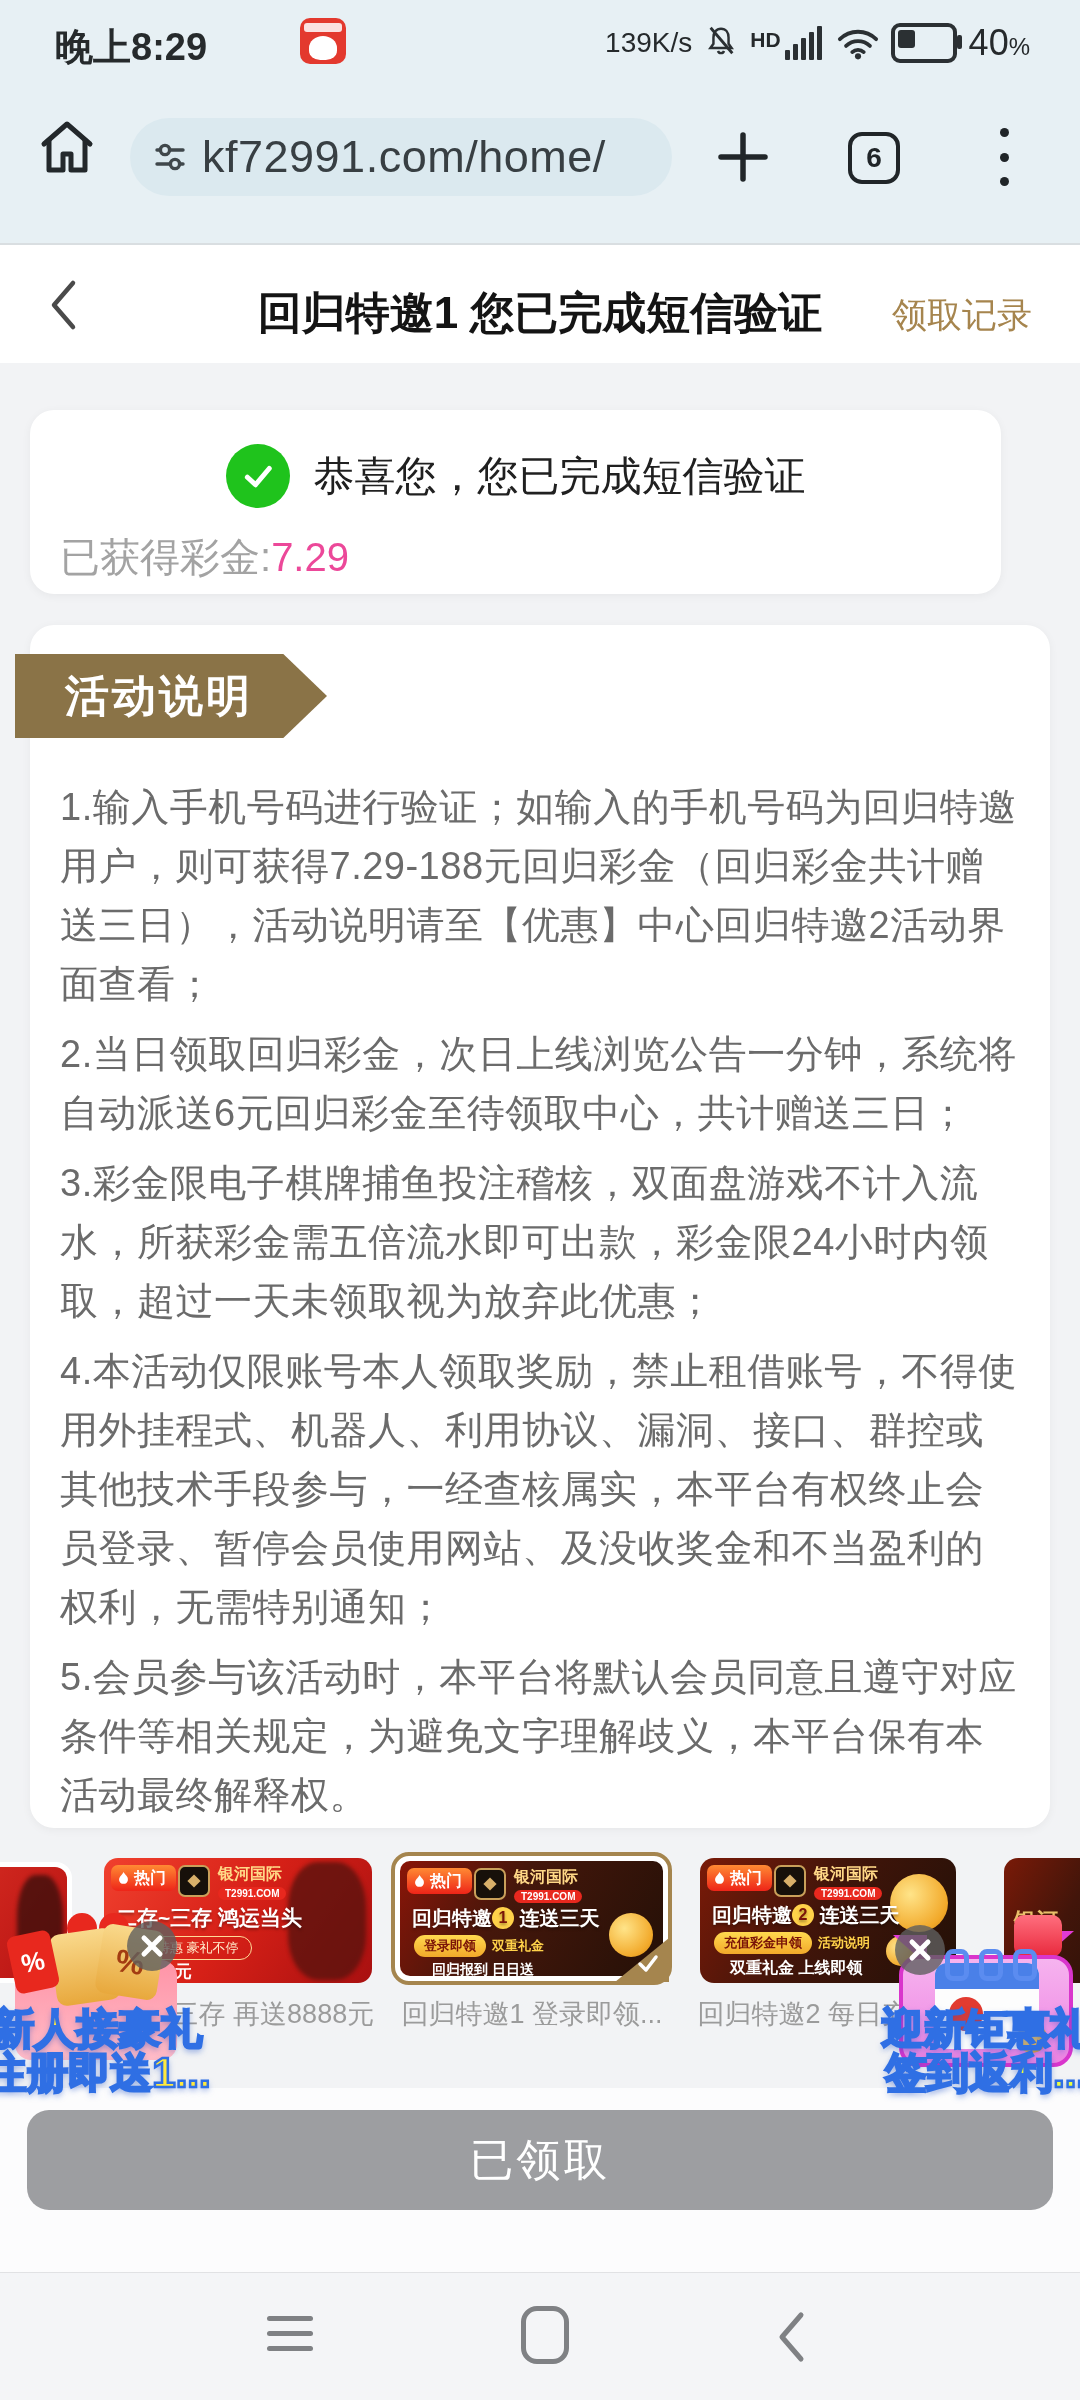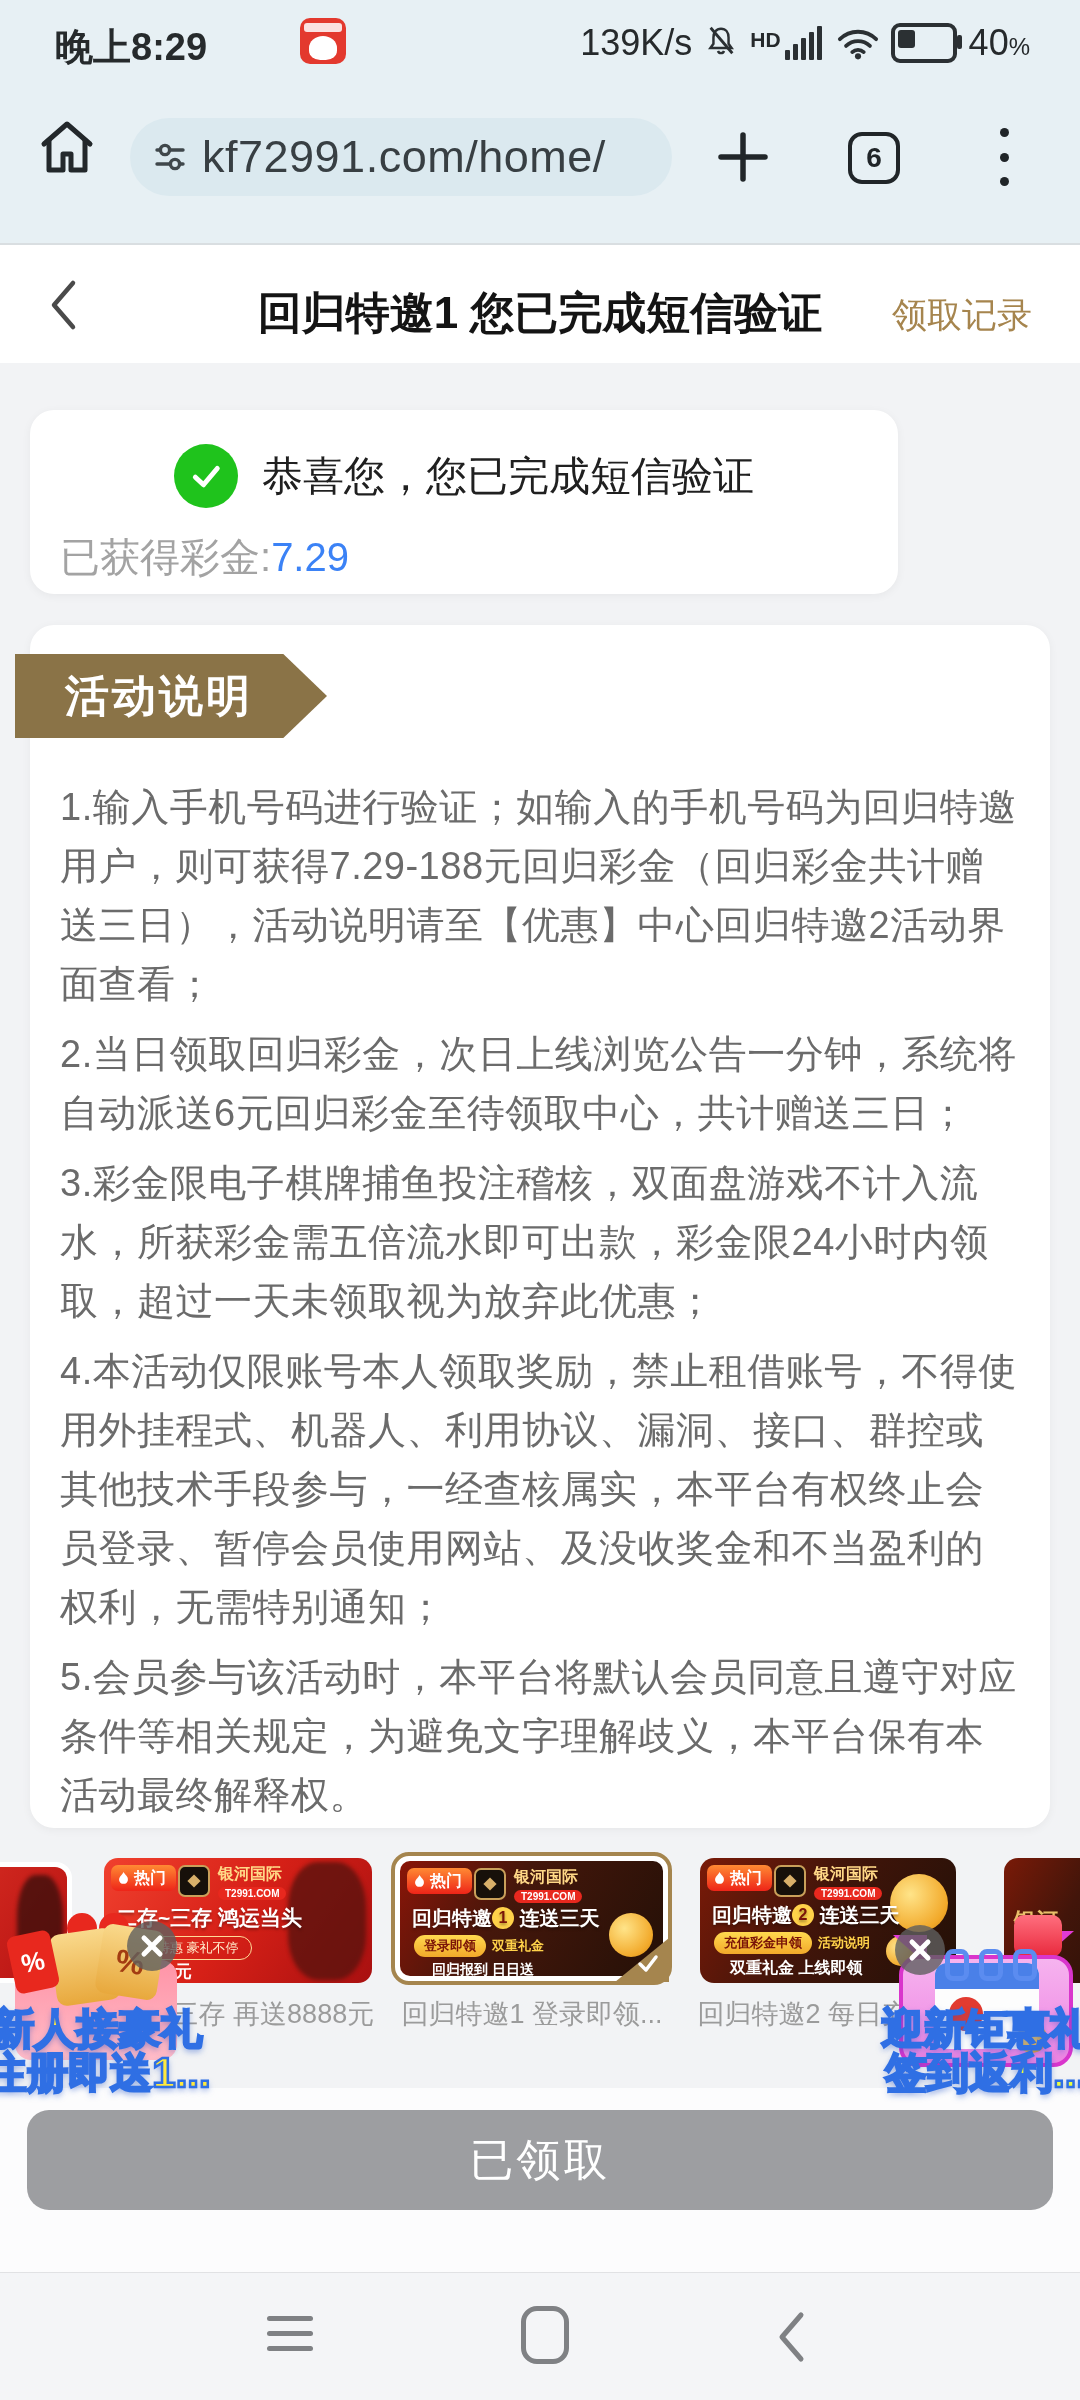--- a/index.html
+++ b/index.html
@@ -7,21 +7,21 @@
           font-family:"Liberation Sans","DejaVu Sans",sans-serif;}
   .abs{position:absolute;}
 
   
   .chrome-bg{left:0;top:0;width:1080px;height:243px;background:#e7f0f4;border-bottom:2px solid #d9dee1;}
   .sb-time{left:55px;top:22px;font-size:38px;font-weight:600;color:#262a2c;}
   .sb-appicon{left:300px;top:18px;width:46px;height:46px;border-radius:10px;background:#e3392e;overflow:hidden;}
   .sb-appicon .face{position:absolute;left:9px;bottom:4px;width:28px;height:24px;background:#fff;border-radius:50% 50% 40% 40%;}
   .sb-appicon .band{position:absolute;left:4px;top:5px;width:38px;height:9px;background:rgba(255,255,255,.85);border-radius:3px;}
   .sb-right{right:50px;top:0;height:85px;display:flex;align-items:center;gap:12px;}
-  .sb-speed{font-size:36px;color:#262a2c;}
+  .sb-speed{font-size:28px;color:#262a2c;}
   .sb-hdsig{display:flex;align-items:flex-start;gap:4px;}
   .sb-hd{font-size:21px;font-weight:700;color:#262a2c;margin-top:2px;}
   .battery{position:relative;width:58px;height:32px;border:4px solid #2b3033;border-radius:9px;}
   .battery .fill{position:absolute;left:3px;top:3px;width:17px;height:18px;background:#2b3033;border-radius:3px;}
   .battery .nub{position:absolute;right:-9px;top:8px;width:5px;height:14px;background:#2b3033;border-radius:2px;}
   .sb-pct{font-size:36px;color:#262a2c;}
   .sb-pct .pc{font-size:24px;}
 
   .home-btn{left:36px;top:116px;}
   .url-pill{left:130px;top:118px;width:542px;height:78px;border-radius:39px;background:#dbe9ef;
@@ -36,26 +36,26 @@
   
   .page-header{left:0;top:245px;width:1080px;height:118px;background:#fff;border-bottom:1px solid #ececec;}
   .back-btn{left:46px;top:278px;}
   .page-title{left:540px;top:284px;transform:translateX(-50%);font-size:44px;font-weight:700;color:#141414;white-space:nowrap;}
   .records-link{right:48px;top:292px;font-size:35px;color:#a6854e;}
 
   
   .content-bg{left:0;top:363px;width:1080px;height:1725px;background:#f2f3f5;}
 
   .card{background:#fff;border-radius:24px;box-shadow:0 2px 10px rgba(0,0,0,.05);}
-  .success-card{left:30px;top:410px;width:868px;height:184px;text-decoration:underline;}
+  .success-card{left:30px;top:410px;width:971px;height:184px;text-decoration:underline;}
   .succ-row{position:absolute;left:0;right:0;top:34px;display:flex;justify-content:center;align-items:center;gap:24px;}
   .check-circle{width:64px;height:64px;border-radius:50%;background:#1fc31c;display:flex;align-items:center;justify-content:center;flex:0 0 auto;}
   .succ-msg{font-size:41px;color:#202020;}
   .bonus-line{position:absolute;left:30px;top:120px;font-size:40px;color:#a3a3a3;}
-  .bonus-line .val{color:#3b82f6;}
+  .bonus-line .val{color:#ec4899;}
 
   .activity-card{left:30px;top:625px;width:1020px;height:1203px;}
   .ribbon{position:absolute;left:-15px;top:29px;width:312px;height:84px;background:#8a7347;
           clip-path:polygon(0 0,86% 0,100% 50%,86% 100%,0 100%);
           font-size:44px;font-weight:700;color:#fff;line-height:84px;padding-left:50px;letter-spacing:3px;box-sizing:border-box;}
   .rules{position:absolute;left:30px;top:150px;width:962px;}
   .rules p{margin:3px 0 11px 0;font-size:38px;line-height:59px;color:#6b6b6b;letter-spacing:.5px;}
 
   
   .banner{overflow:hidden;}

